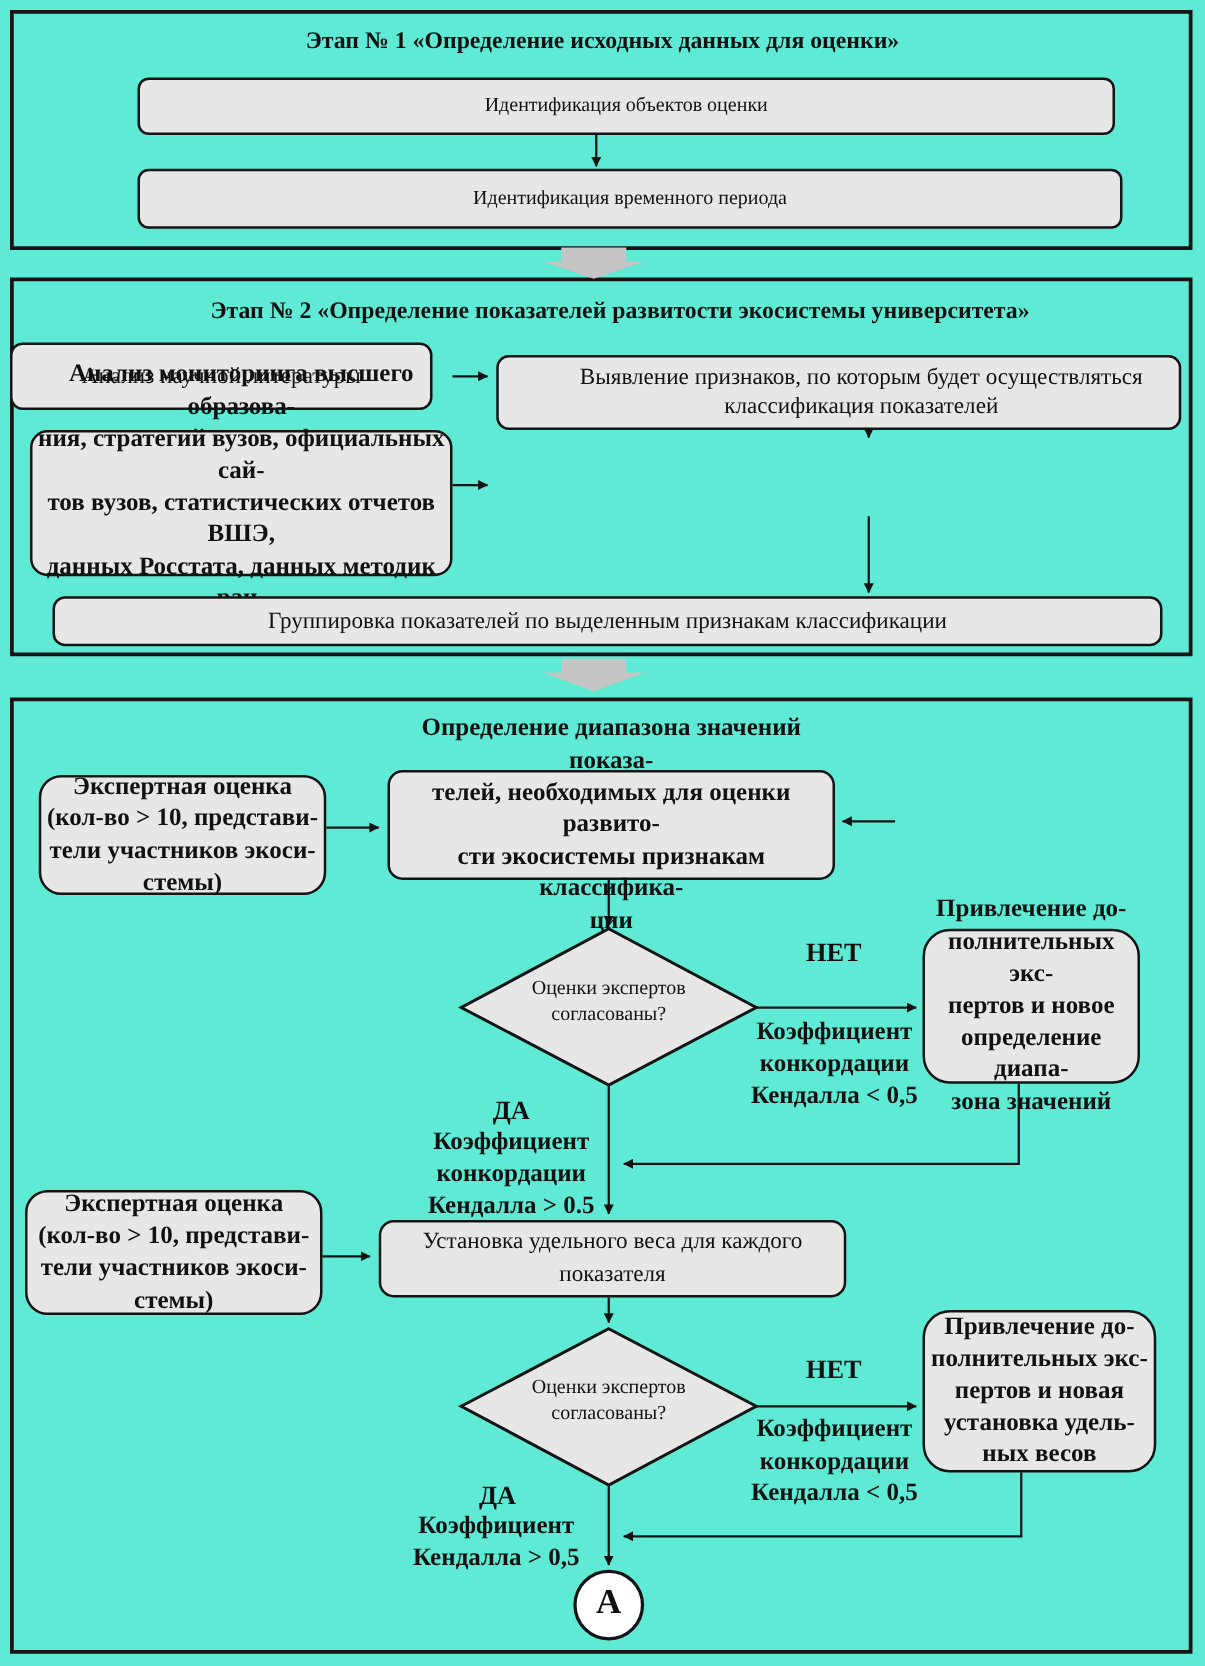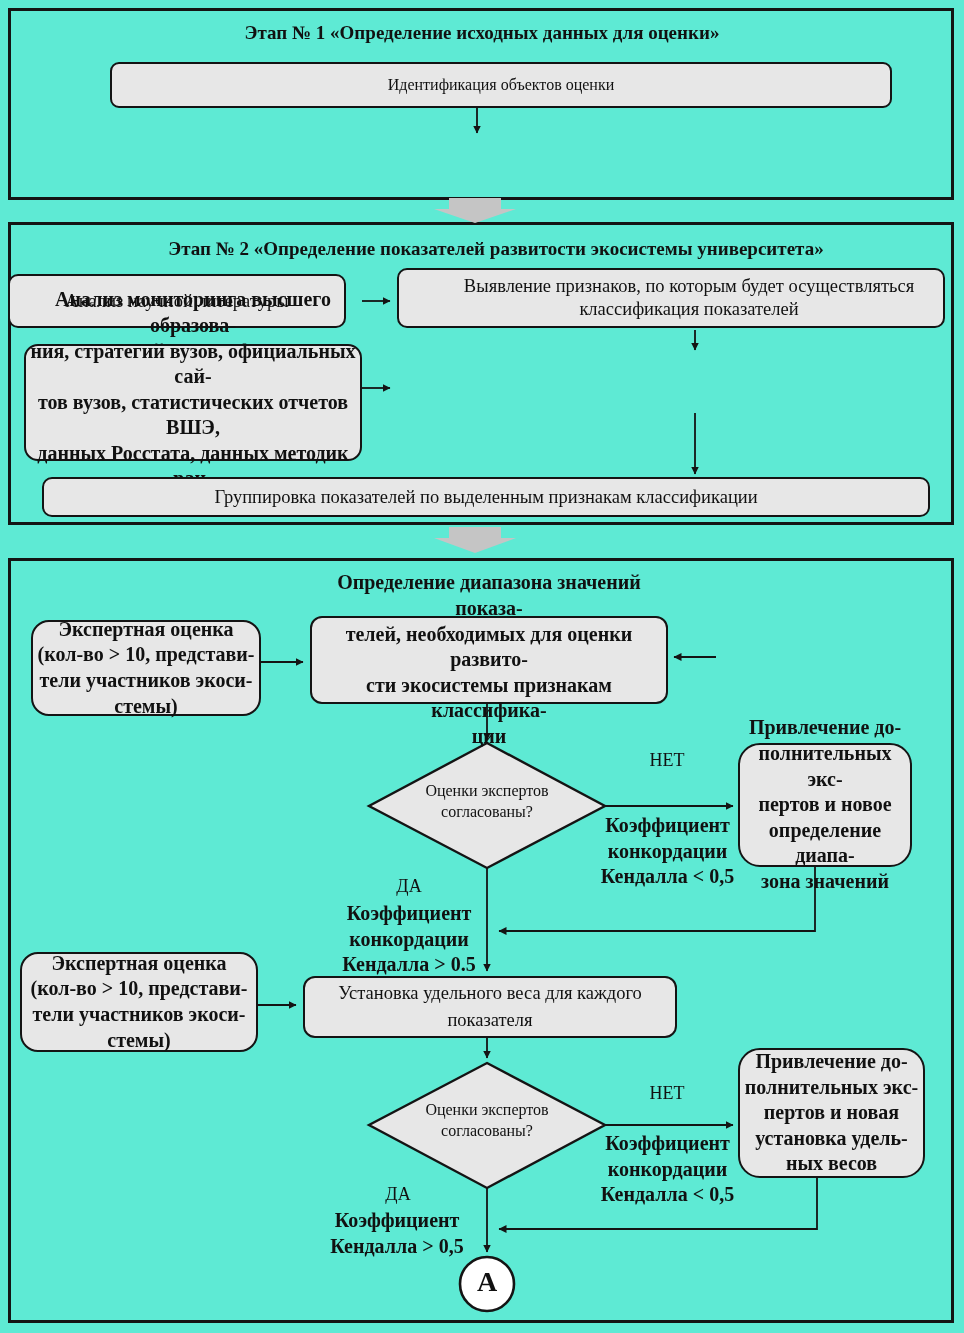--- a/index.html
+++ b/index.html
@@ -52,21 +52,21 @@
     white-space:pre-line;
     z-index:3;
     line-height:1.22;
   }
   .lbl{
     position:absolute;
     text-align:center;
     white-space:pre-line;
     z-index:4;
   }
-  .lbl.bold{font-weight:normal;font-size:18px;}
+  .lbl.bold{font-weight:bold;font-size:21px;}
   .small{font-size:20px;line-height:1.28;font-weight:bold;}
   .mid{font-size:18.5px;}
   .big{font-size:16px;}
 </style>
 </head>
 <body>
 
 <div id="stage">
 
   <div class="panel" id="panel1"></div>
@@ -105,24 +105,25 @@
     <polygon points="487,1063 605,1125 487,1188 369,1125" fill="var(--box-fill)" stroke="#141414" stroke-width="2.4"></polygon>
     <line x1="605" y1="1125" x2="733" y2="1125" stroke="#141414" stroke-width="1.8" marker-end="url(#arr)"></line>
     <polyline points="817,1178 817,1229 499,1229" fill="none" stroke="#141414" stroke-width="1.8" marker-end="url(#arr)"></polyline>
     <line x1="487" y1="1188" x2="487" y2="1252" stroke="#141414" stroke-width="1.8" marker-end="url(#arr)"></line>
 
     <circle cx="487" cy="1284" r="27" fill="#ffffff" stroke="#141414" stroke-width="2.6"></circle>
   </svg>
 
   <div class="panel-title" id="title1">Этап № 1 «Определение исходных данных для оценки»</div>
   <div class="node big" style="left:110px;top:62px;width:782px;height:46px;border-radius:9px;">Идентификация объектов оценки</div>
+  <div class="node big" style="left:110px;top:135px;width:788px;height:48px;border-radius:9px;">Идентификация временного периода</div>
 
   <div class="panel-title" id="title2" style="top:238px;padding-left:28px;">Этап № 2 «Определение показателей развитости экосистемы университета»</div>
   <div class="node mid" style="left:8px;top:274px;width:338px;height:54px;border-radius:10px;">Анализ научной литературы</div>
-  <div class="node mid" style="left:397px;top:268px;width:548px;height:60px;border-radius:10px;padding-left:36px;">Выявление признаков, по которым будет осуществляться
+  <div class="node mid" style="left:397px;top:284px;width:548px;height:60px;border-radius:10px;padding-left:36px;">Выявление признаков, по которым будет осуществляться
 классификация показателей</div>
   <div class="node small" style="left:24px;top:344px;width:338px;height:117px;border-radius:14px;">Анализ мониторинга высшего образова-
 ния, стратегий вузов, официальных сай-
 тов вузов, статистических отчетов ВШЭ,
 данных Росстата, данных методик ран-
 жирования университетов</div>
   <div class="node mid" style="left:42px;top:477px;width:888px;height:40px;border-radius:10px;">Группировка показателей по выделенным признакам классификации</div>
 
   <div class="node small" style="left:31px;top:620px;width:230px;height:96px;border-radius:18px;">Экспертная оценка
 (кол-во &gt; 10, представи-

